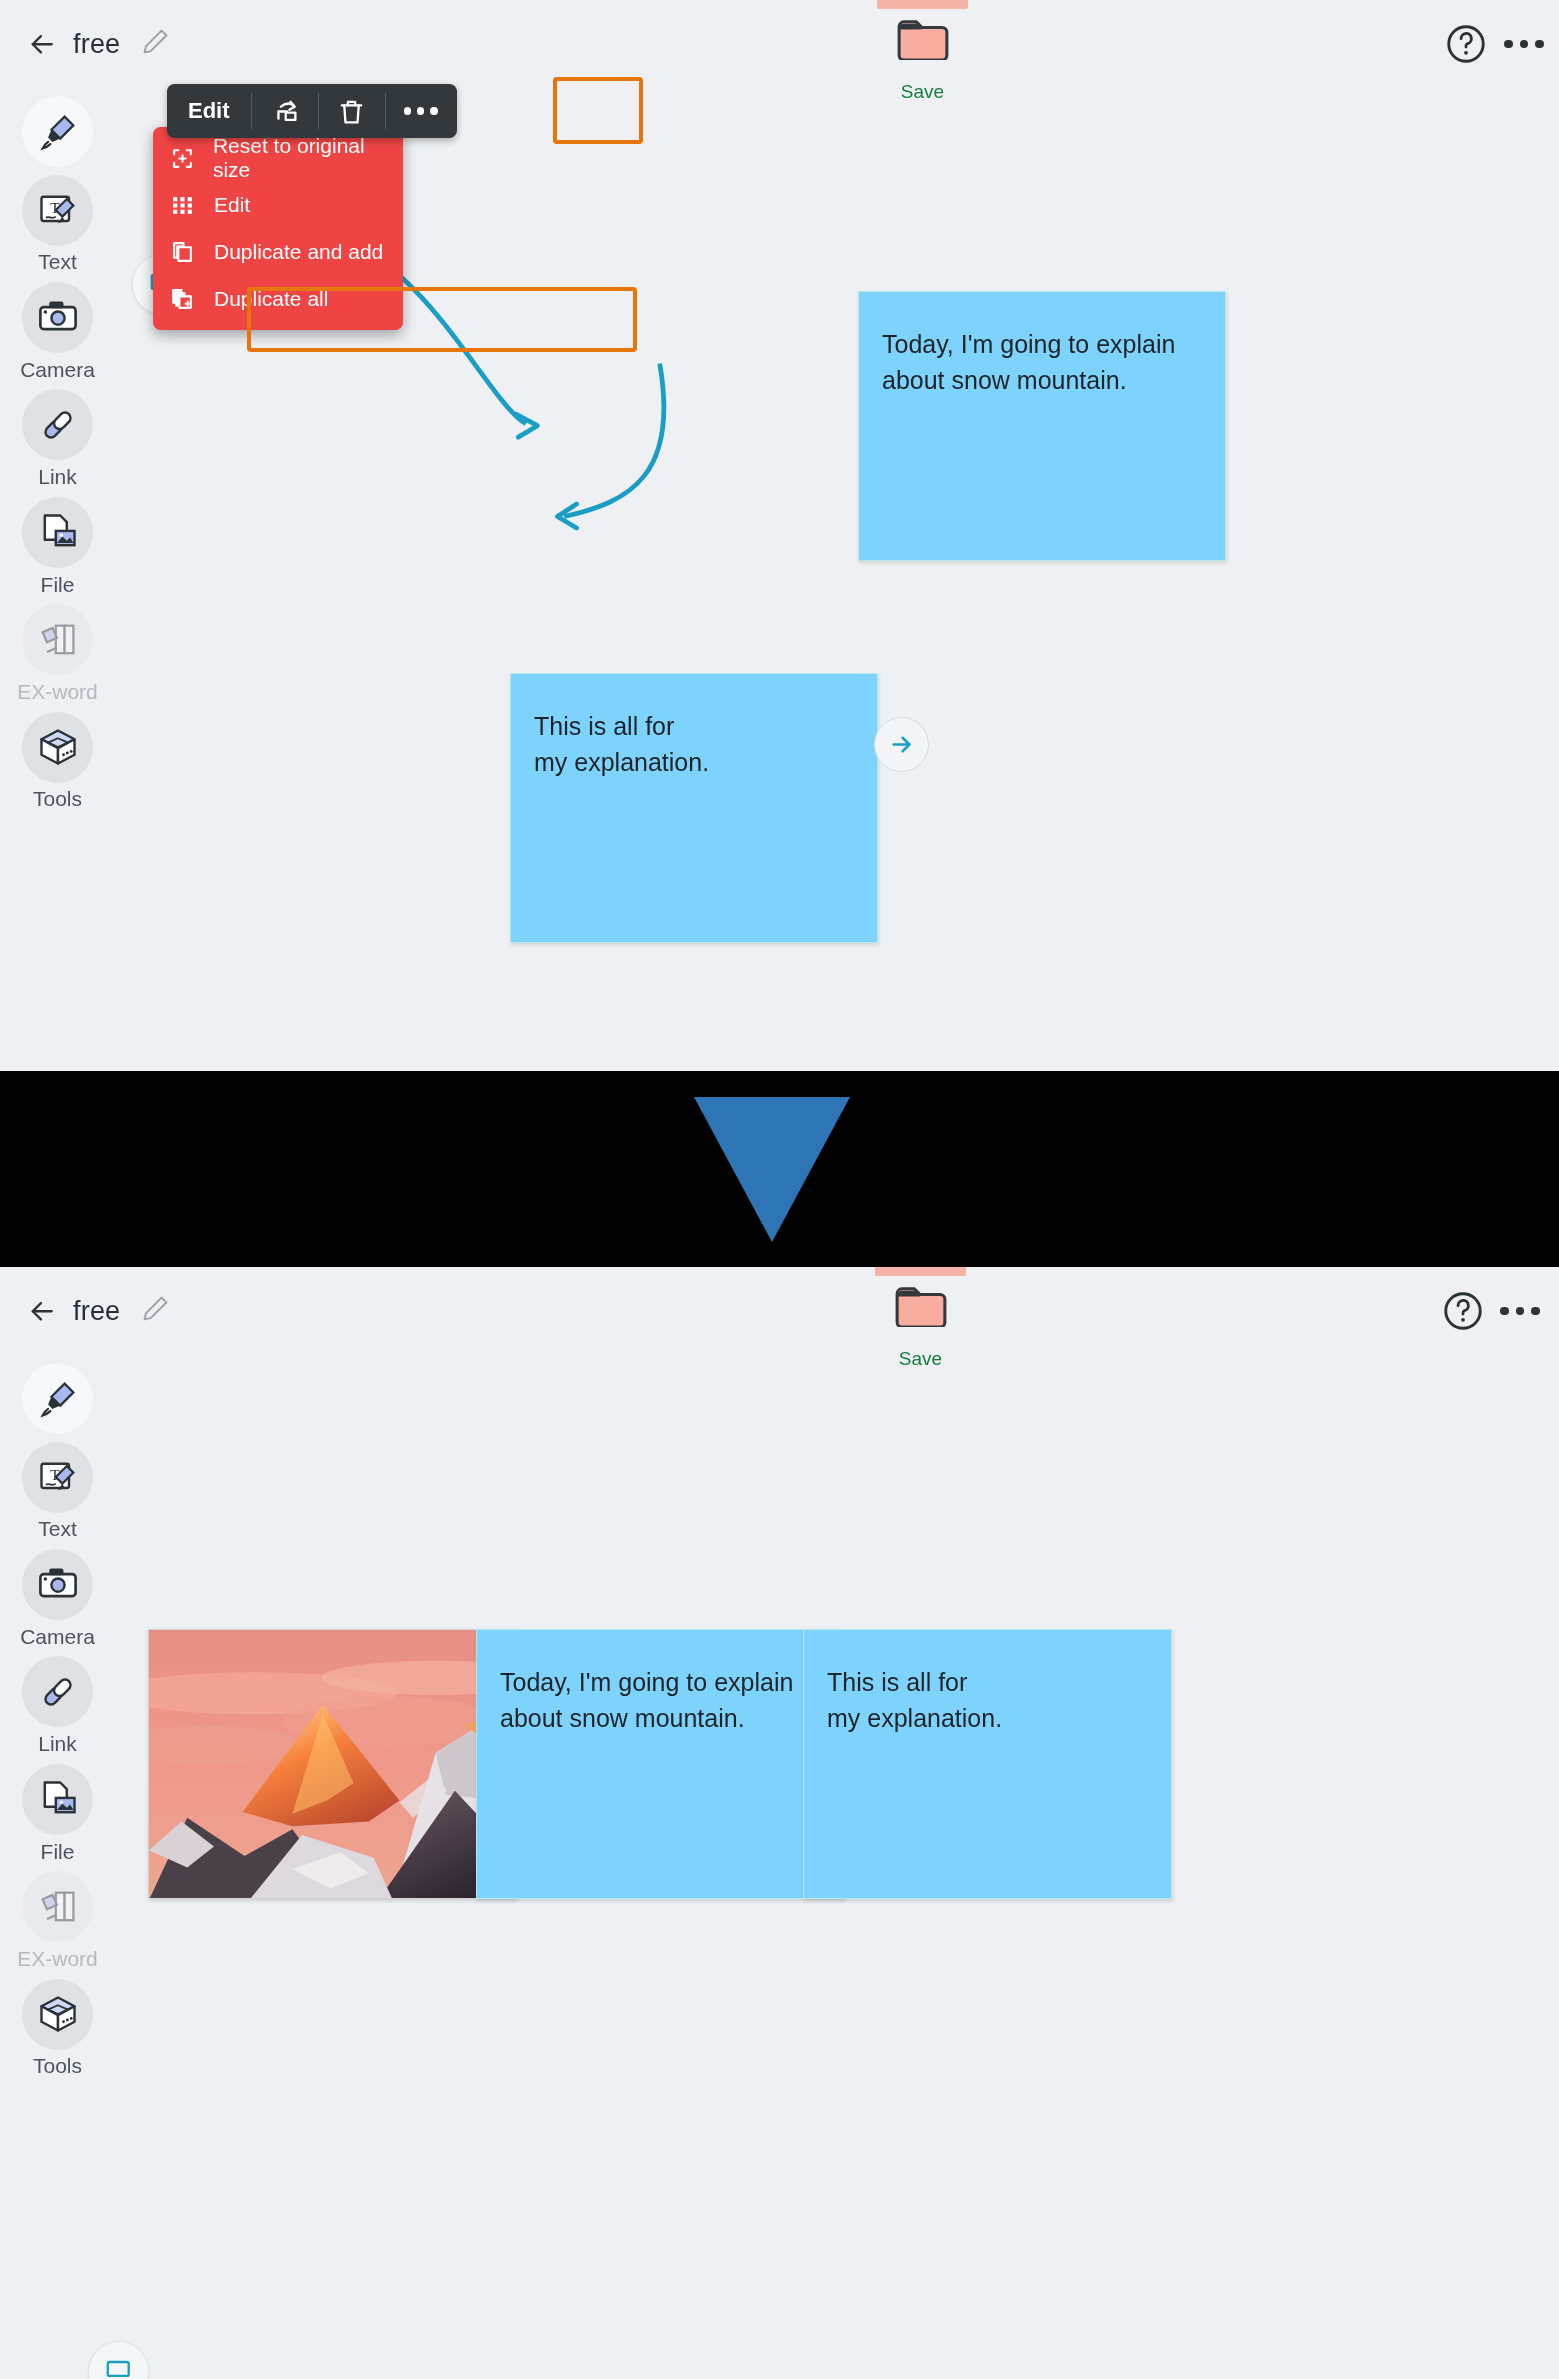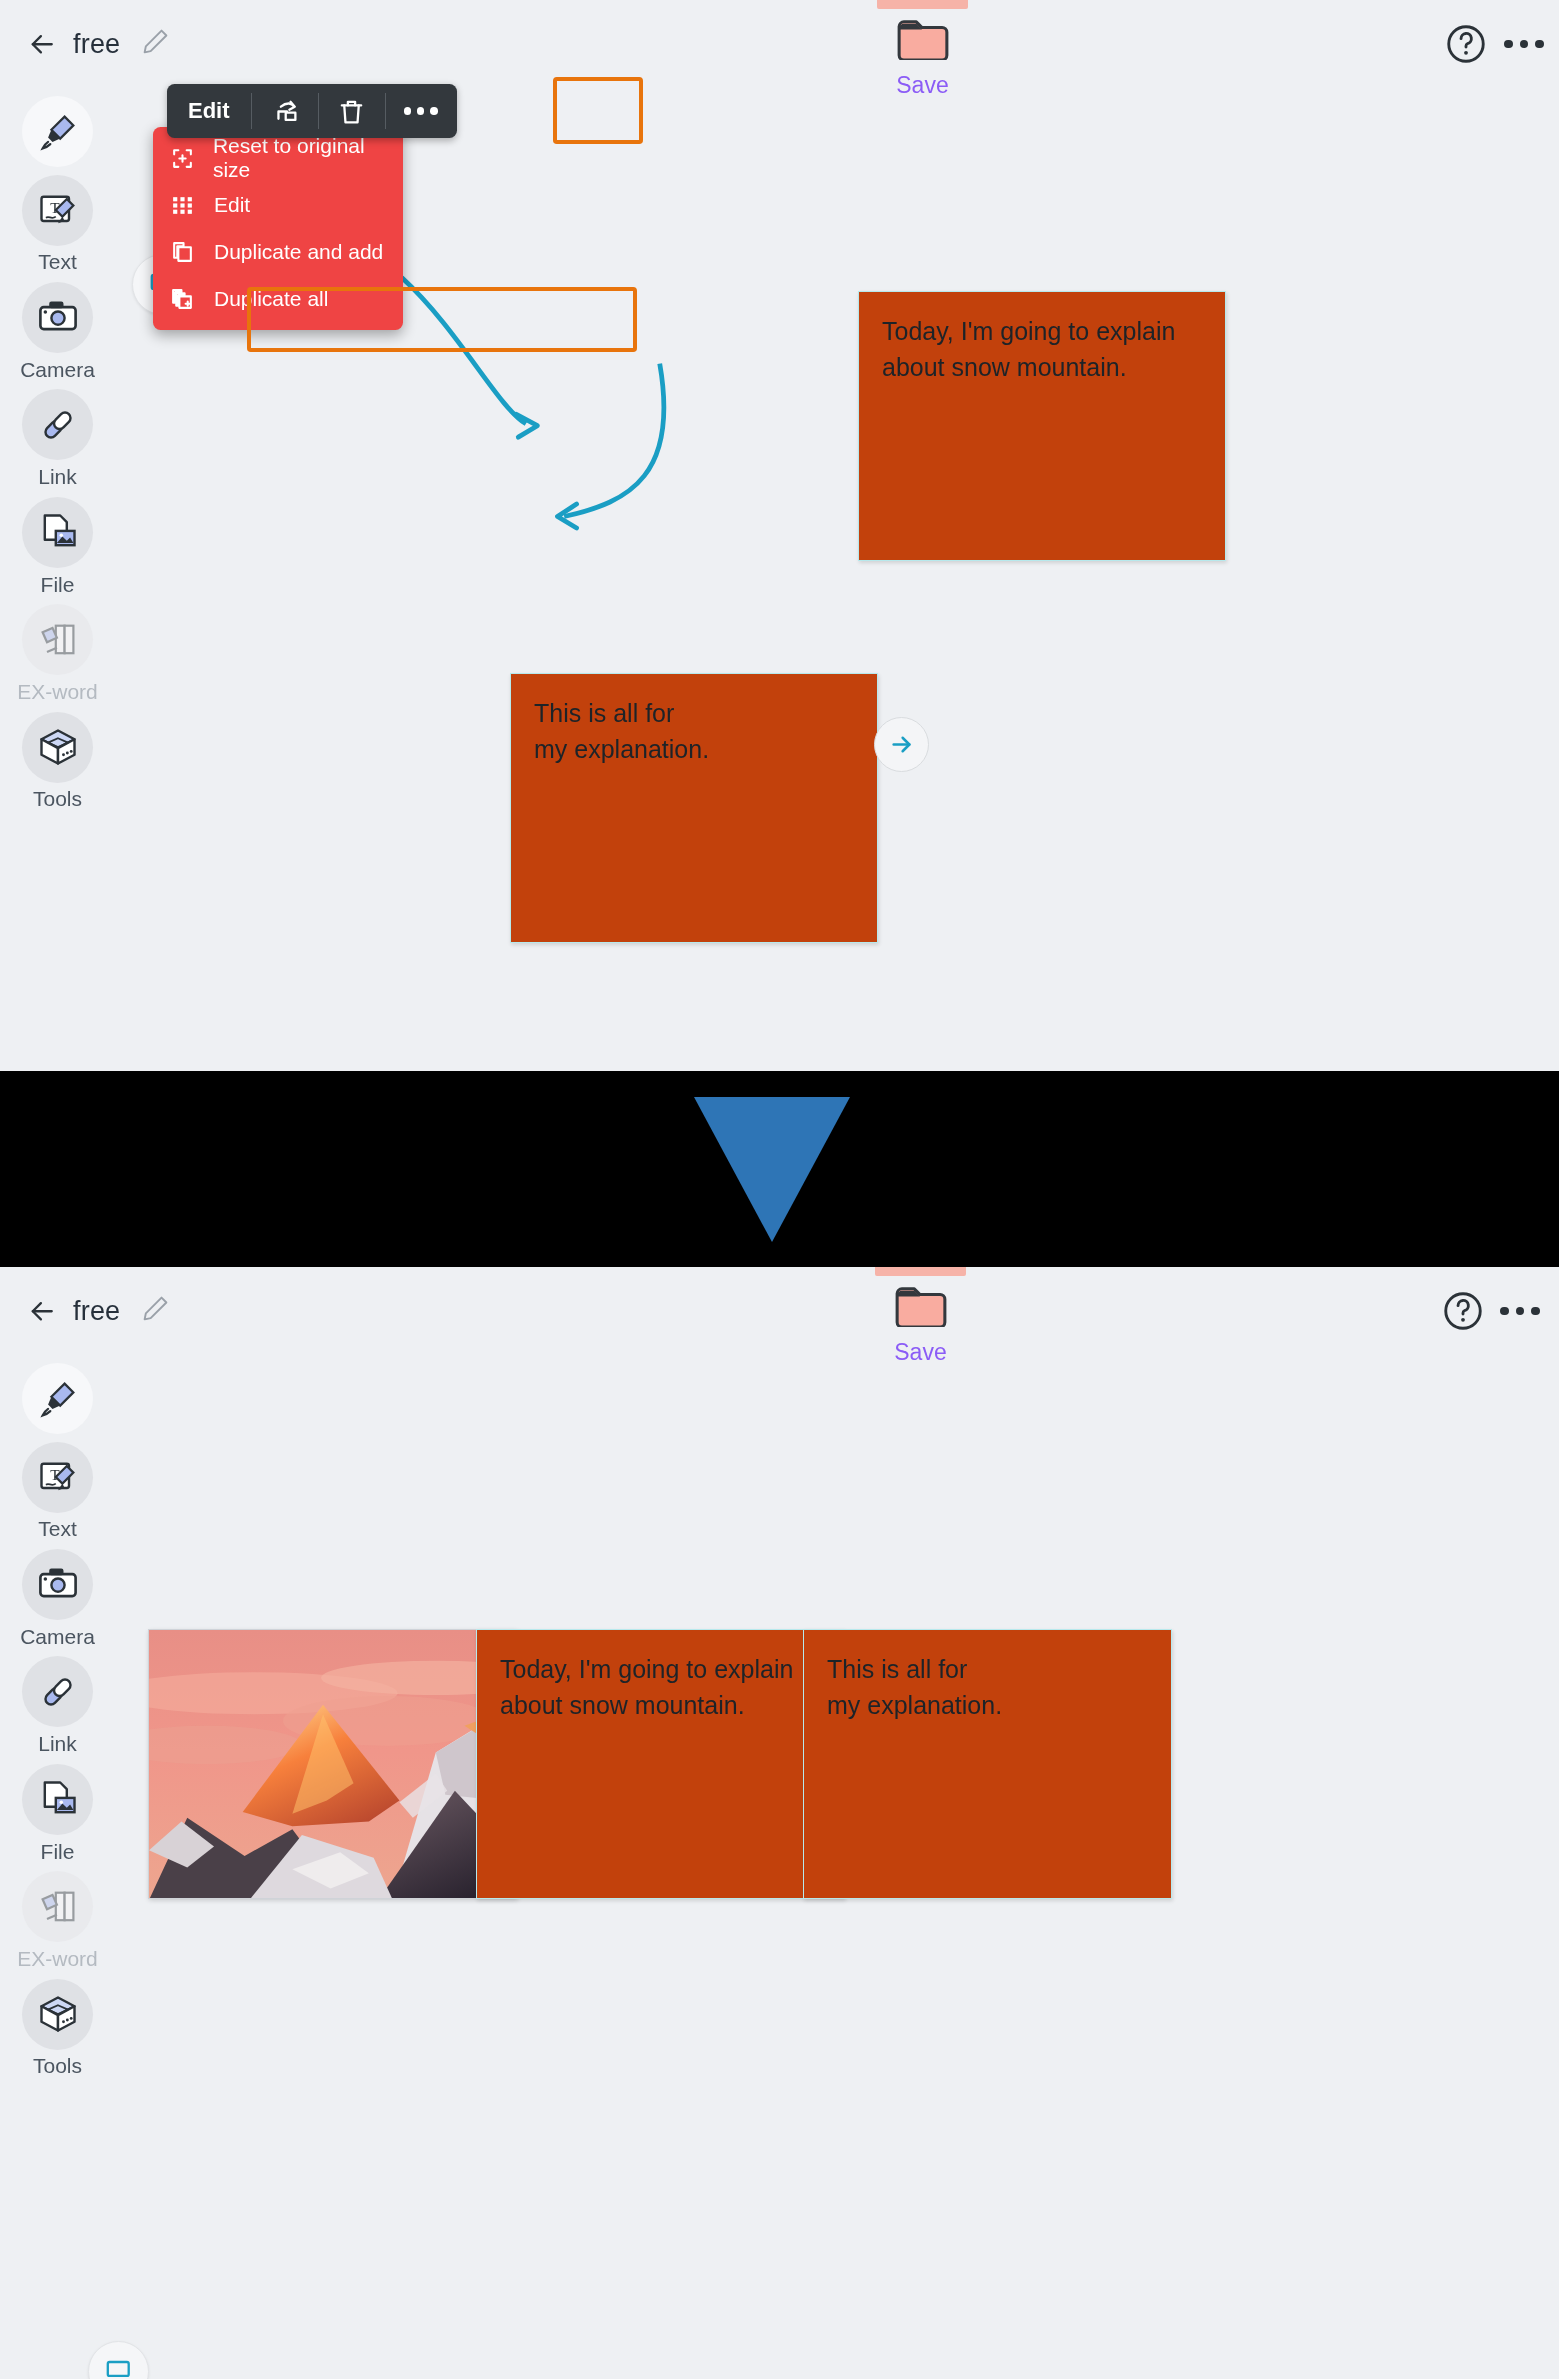--- a/index.html
+++ b/index.html
@@ -30,21 +30,21 @@
     position:absolute; left:73px; top:21px; height:46px;
     display:flex; align-items:center;
     font-size:27px; color:#26303b; letter-spacing:0.2px;
   }
   .pencil-edit { position:absolute; top:27px; width:29px; height:29px; }
   .save-group {
     position:absolute; top:0; width:143px; text-align:center;
   }
   .save-tab { width:91px; height:8.6px; background:#f6b3a8; margin:0 auto; border-radius:0 0 1.9px 1.9px;}
   .folder-icon { margin:9.6px auto 0; width:54px; height:42px; position:relative; }
-  .save-label { font-size:23px; color:#8b5cf6; margin-top:12px; }
+  .save-label { font-size:19px; color:#15803d; margin-top:21px; }
   .help-btn { position:absolute; top:21px; width:46px; height:46px; }
   .more-btn { position:absolute; top:21px; width:46px; height:46px; display:flex; align-items:center; justify-content:center; }
   .dots3 { display:flex; gap:6.7px; }
   .dots3 i { width:8.6px; height:8.6px; background:#2b3238; border-radius:50%; display:block; }
 
   
   .sidebar { position:absolute; left:0; width:115px; top:96px; }
   .tool { position:relative; width:115px; text-align:center; margin-bottom:7.6px; }
   .tool-circle {
     width:71px; height:71px; border-radius:50%;
@@ -52,23 +52,23 @@
     display:flex; align-items:center; justify-content:center;
   }
   .tool-circle.light { background:#f7f8fa; }
   .tool-circle.dim { background:#e9eaed; }
   .tool-label { font-size:21px; color:#4b5560; margin-top:4.8px; }
   .tool-label.dim { color:#b4bac1; }
 
   
   .canvas { position:absolute; left:115px; top:91px; right:0; bottom:0; }
   .note {
-    position:absolute; background:#c2410c;
+    position:absolute; background:#7dd3fc;
     border:1px solid #b7e9ec; box-shadow:1px 1.9px 3.8px rgba(0,0,0,.13);
-    padding:21px 23px;
+    padding:34px 23px;
     font-size:25px; line-height:36px; color:#1d2328;
     white-space:pre-line;
   }
   .photo {
     position:absolute;
     border:1px solid #cfd3d8; box-shadow:1px 1.9px 4.8px rgba(0,0,0,.18);
     overflow:hidden;
   }
 
   

